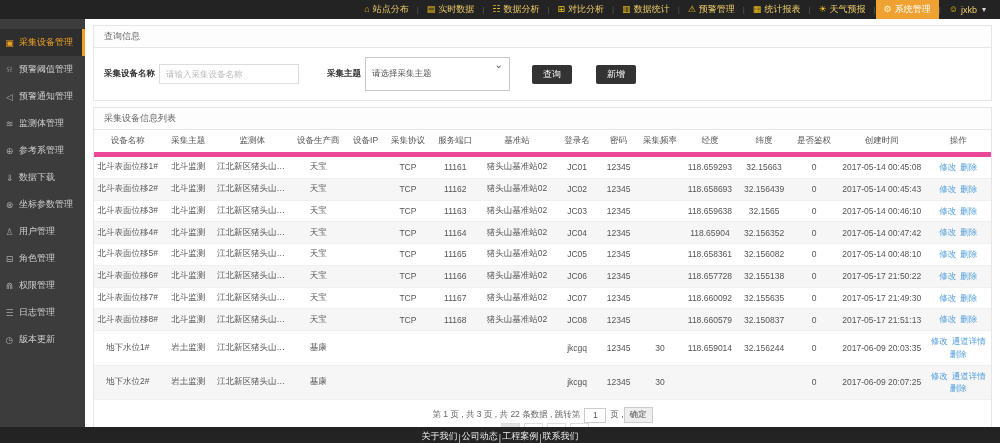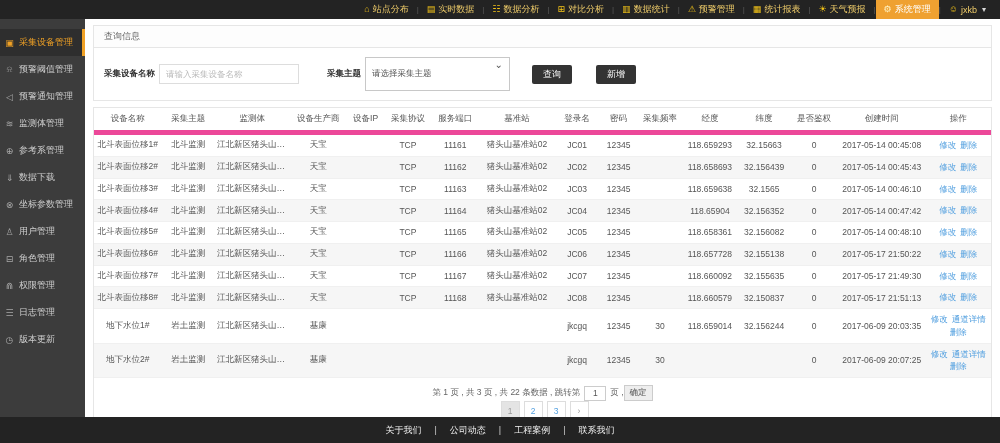--- a/index.html
+++ b/index.html
@@ -56,22 +56,22 @@
   .pagination { display:flex; justify-content:center; align-items:center; padding:7px 10px 9px; font-size:8.5px; color:#666;flex-direction:column; }
   .pag-left { display:flex; align-items:center; }
   .jump-input { width:22px; height:15px; border:1px solid #ccc; text-align:center; font-size:8.5px; margin:0 4px; color:#555; }
   .confirm-btn { border:1px solid #ccc; background:#eee; padding:1px 5px; font-size:8.5px; color:#555; cursor:pointer; }
   .pag-right { display:flex; align-items:center; }
   .page-btn { display:inline-flex; align-items:center; justify-content:center; min-width:19px; height:19px;
               border:1px solid #ddd; margin-left:4px; color:#55a1e0; background:#fff; cursor:pointer; padding:0 3px; font-size:8.5px; }
   .page-btn.active { background:#e4e4e4; color:#999; }
   .page-btn.next { color:#999; }
 
-  .footer { height:26px; background:#232323; color:#f0f0f0; display:flex; align-items:center;
-            justify-content:center; font-size:9px; flex:0 0 auto; gap:13px; }
+  .footer { height:16px; background:#232323; color:#f0f0f0; display:flex; align-items:flex-end;
+            justify-content:center; font-size:9px; flex:0 0 auto; gap:1px; }
   .footer .fsep { color:#cfcfcf; }
   .footer .flink { cursor:pointer; }
 </style>
 </head>
 <body>
 
 <div class="app">
 
   <header class="topbar">
       <div class="nav-item">
@@ -193,20 +193,21 @@
             <span class="caret">⌄</span>
           </div>
           <span class="gap2"></span>
           <button class="btn">查询</button>
           <span class="gap3"></span>
           <button class="btn">新增</button>
         </div>
       </section>
 
       <section class="panel table-panel">
+        <div class="panel-header">采集设备信息列表</div>
         <table>
           <thead>
               <tr>
                 <th style="width: 8%;">设备名称</th>
                 <th style="width: 6.3%;">采集主题</th>
                 <th style="width: 8.8%;">监测体</th>
                 <th style="width: 6.8%;">设备生产商</th>
                 <th style="width: 4.4%;">设备IP</th>
                 <th style="width: 5.6%;">采集协议</th>
                 <th style="width: 5.6%;">服务端口</th>

